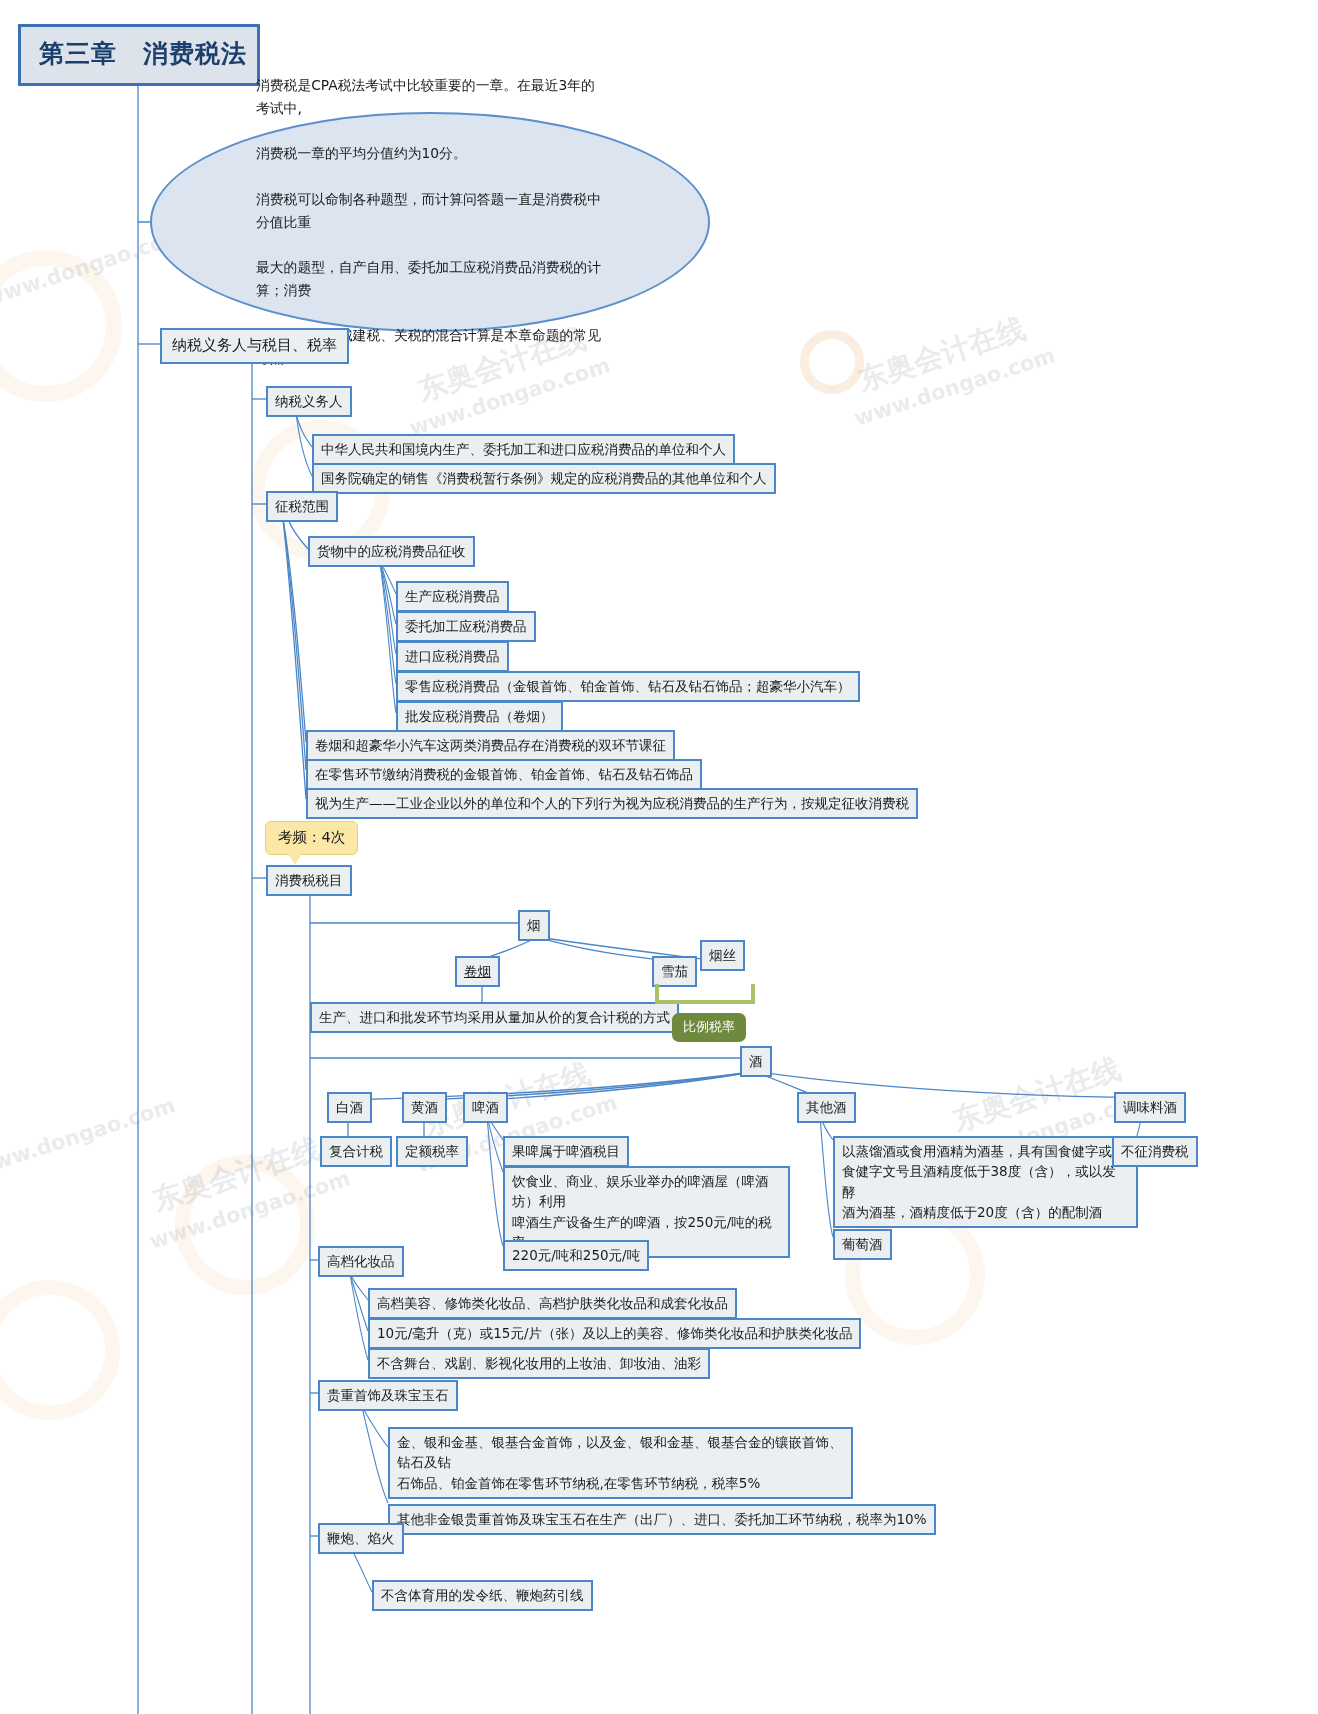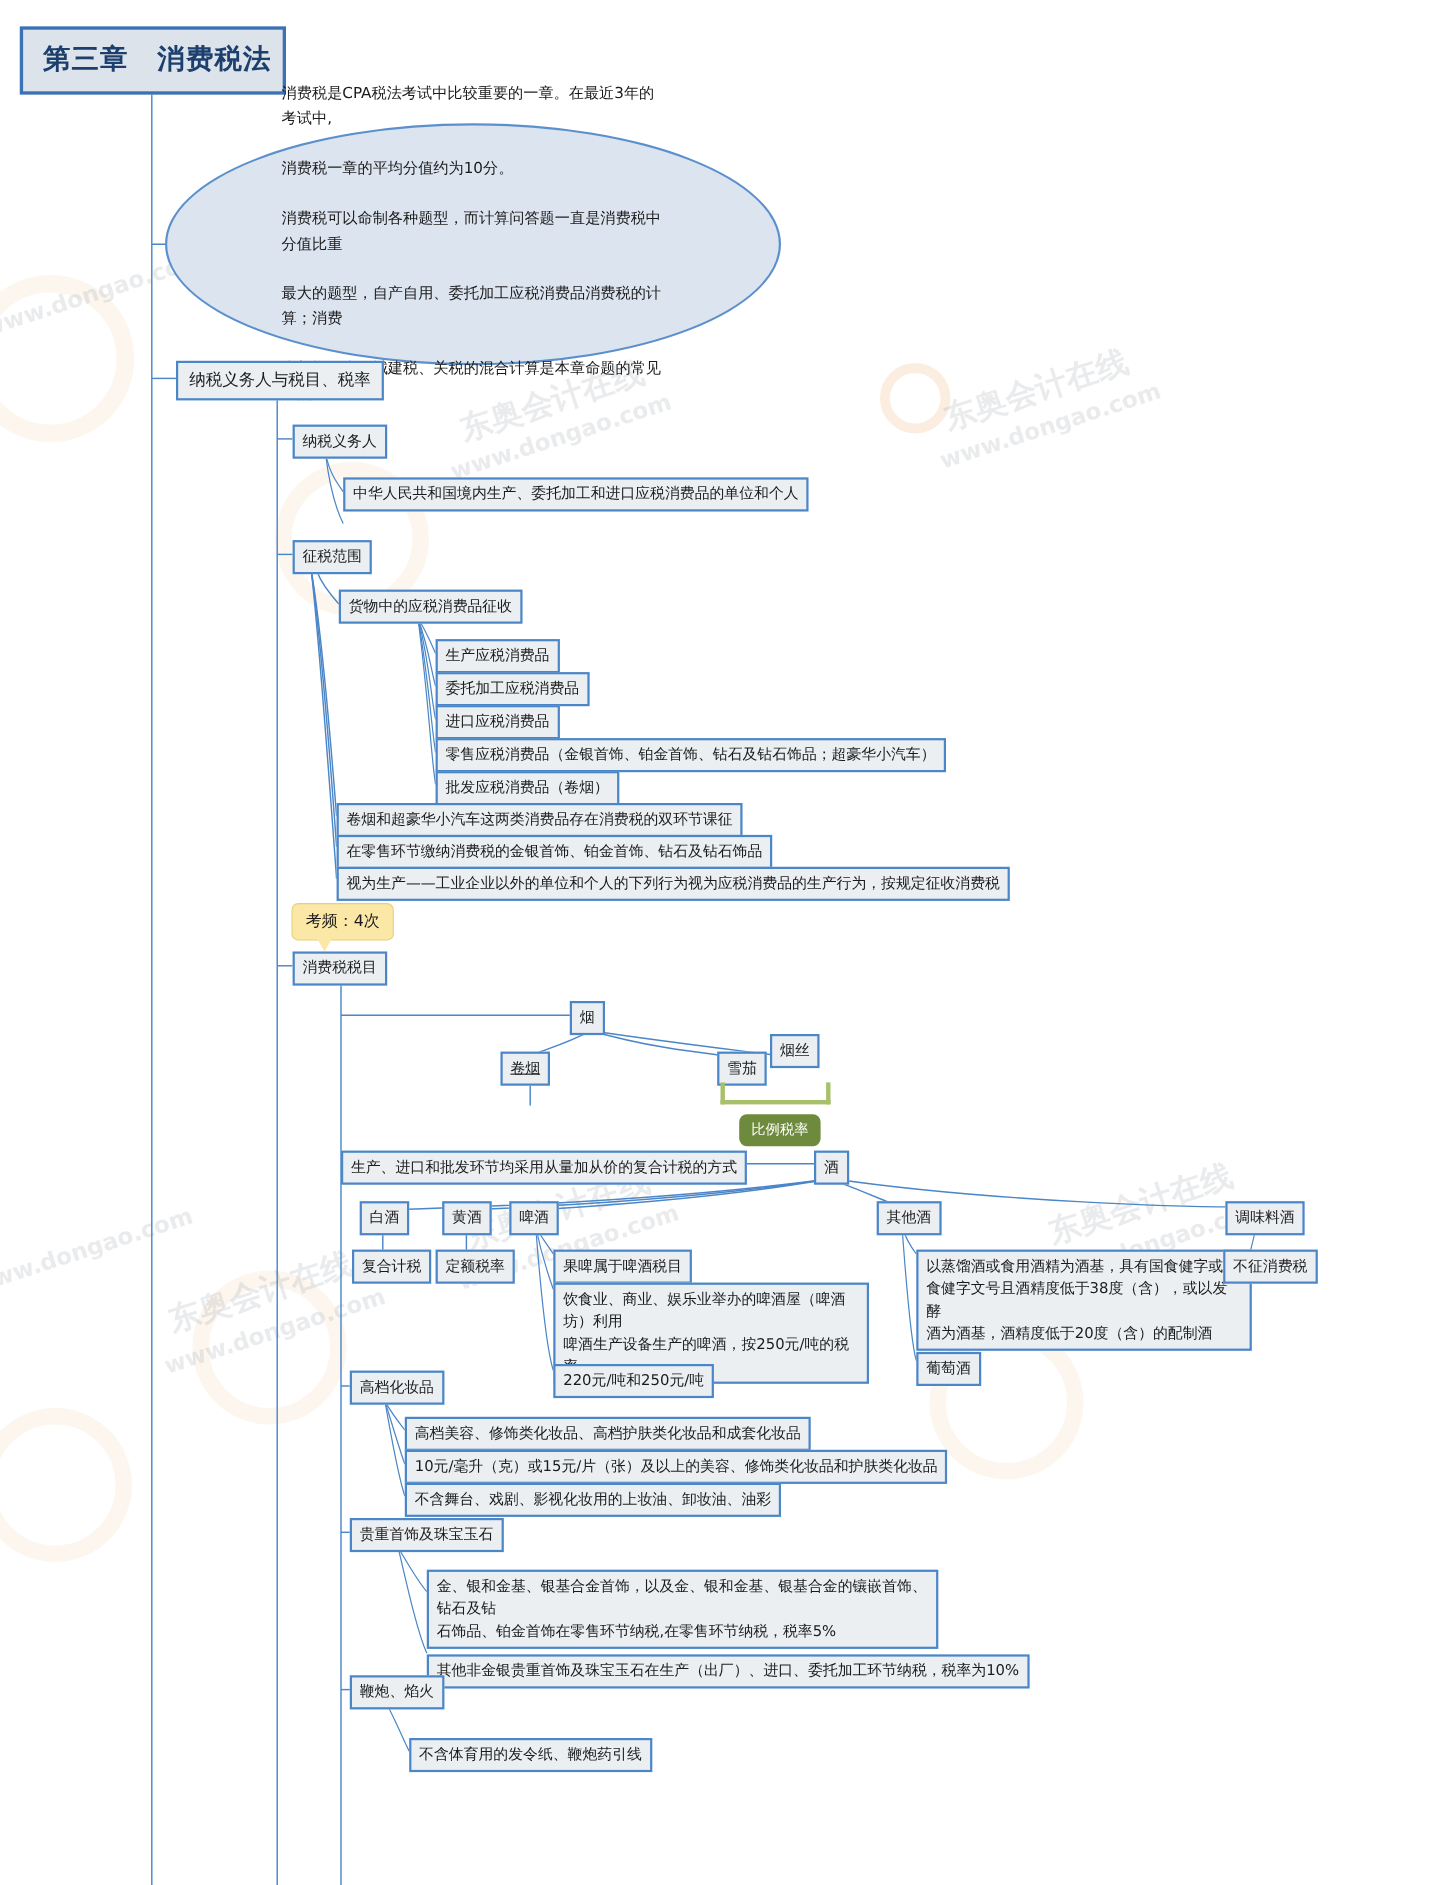--- a/index.html
+++ b/index.html
@@ -228,20 +228,21 @@
       <span>消费税可以命制各种题型，而计算问答题一直是消费税中分值比重</span><br>
       <span>最大的题型，自产自用、委托加工应税消费品消费税的计算；消费</span><br>
       <span>税与增值税、城建税、关税的混合计算是本章命题的常见考点</span>
     </span>
   </div>
 
   <div class="node" style="left:160px;top:328px;font-size:15px;padding:4px 10px 5px 10px;">纳税义务人与税目、税率</div>
 
   <div class="node" style="left:266px;top:386px;">纳税义务人</div>
   <div class="node" style="left:312px;top:434px;">中华人民共和国境内生产、委托加工和进口应税消费品的单位和个人</div>
+  <div class="node" style="left:312px;top:463px;">国务院确定的销售《消费税暂行条例》规定的应税消费品的其他单位和个人</div>
 
   <div class="node" style="left:266px;top:491px;">征税范围</div>
   <div class="node" style="left:308px;top:536px;">货物中的应税消费品征收</div>
 
   <div class="node" style="left:396px;top:581px;">生产应税消费品</div>
   <div class="node" style="left:396px;top:611px;">委托加工应税消费品</div>
   <div class="node" style="left:396px;top:641px;">进口应税消费品</div>
   <div class="node" style="left:396px;top:671px;">零售应税消费品（金银首饰、铂金首饰、钻石及钻石饰品；超豪华小汽车）</div>
   <div class="node" style="left:396px;top:701px;">批发应税消费品（卷烟）</div>
 
@@ -250,21 +251,21 @@
   <div class="node" style="left:306px;top:788px;">视为生产——工业企业以外的单位和个人的下列行为视为应税消费品的生产行为，按规定征收消费税</div>
 
   <div class="note" style="left:265px;top:821px;">考频：4次</div>
 
   <div class="node" style="left:266px;top:865px;">消费税税目</div>
 
   <div class="node" style="left:518px;top:910px;">烟</div>
   <div class="node" style="left:455px;top:956px;text-decoration:underline;">卷烟</div>
   <div class="node" style="left:652px;top:956px;">雪茄</div>
   <div class="node" style="left:700px;top:940px;">烟丝</div>
-  <div class="node" style="left:310px;top:1046px;">生产、进口和批发环节均采用从量加从价的复合计税的方式</div>
+  <div class="node" style="left:310px;top:1002px;">生产、进口和批发环节均采用从量加从价的复合计税的方式</div>
   <div class="bracket" style="left:655px;top:984px;width:100px;height:20px;"></div>
   <div class="green-node" style="left:672px;top:1013px;">比例税率</div>
 
   <div class="node" style="left:740px;top:1046px;">酒</div>
   <div class="node" style="left:327px;top:1092px;">白酒</div>
   <div class="node" style="left:402px;top:1092px;">黄酒</div>
   <div class="node" style="left:463px;top:1092px;">啤酒</div>
   <div class="node" style="left:797px;top:1092px;">其他酒</div>
   <div class="node" style="left:1114px;top:1092px;">调味料酒</div>
 

